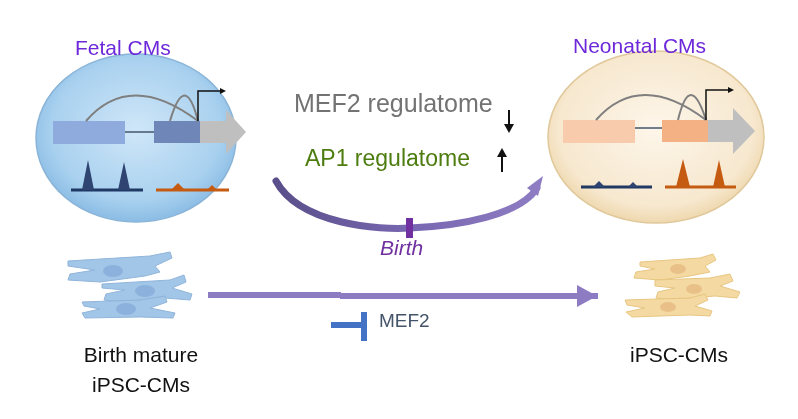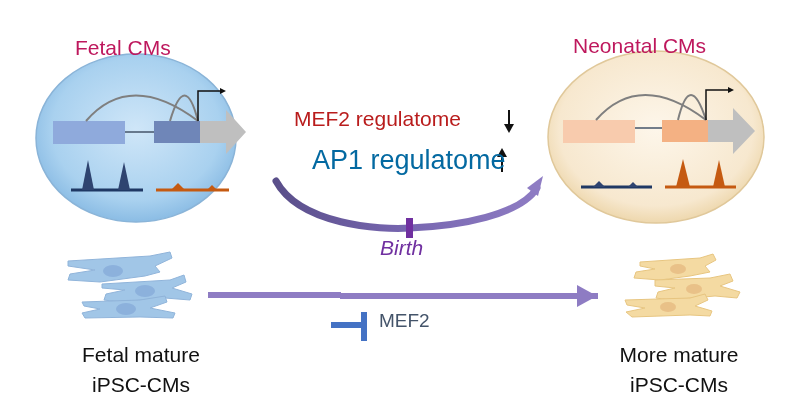--- a/index.html
+++ b/index.html
@@ -1,22 +1,22 @@
 <!DOCTYPE html>
 <html><head>
   <meta charset="utf-8">
   <style>
     html, body { margin: 0; padding: 0; background: #ffffff; }
     body { width: 798px; height: 419px; position: relative; overflow: hidden;
            font-family: "Liberation Sans", sans-serif; }
-    .label { position: absolute; white-space: nowrap; color: #be185d; }
+    .label { position: absolute; white-space: nowrap; color: #6d28d9; }
     .title { font-size: 21px; }
     svg { position: absolute; left: 0; top: 0; }
-    #mef2-reg { position: absolute; left: 294px; top: 107px; font-size: 21px; color: #b91c1c; }
-    #ap1-reg { position: absolute; left: 312px; top: 145px; font-size: 27px; color: #0369a1; }
+    #mef2-reg { position: absolute; left: 294px; top: 89px; font-size: 25px; color: #737373; }
+    #ap1-reg { position: absolute; left: 305px; top: 145px; font-size: 23px; color: #4d7c0f; }
     #birth { position: absolute; left: 380px; top: 236px; font-size: 21px; color: #7030a0; font-style: italic; }
     #mef2-inh { position: absolute; left: 379px; top: 310px; font-size: 19px; color: #44546a; }
     .stage-label { font-size: 21px; line-height: 30px; text-align: center; position: absolute; color: #111; }
   </style>
 </head>
 <body>
 
 <svg width="798" height="419" viewBox="0 0 798 419">
   <defs>
     <radialGradient id="fetalGrad" cx="50%" cy="45%" r="60%">
@@ -127,19 +127,18 @@
 
 <div class="label title" style="left:75px; top:36px;">Fetal CMs</div>
 <div class="label title" style="left:573px; top:34px;">Neonatal CMs</div>
 
 <div id="mef2-reg">MEF2 regulatome</div>
 <div id="ap1-reg">AP1 regulatome</div>
 <div id="birth">Birth</div>
 <div id="mef2-inh">MEF2</div>
 
 <div class="stage-label" style="left:66px; top:340px; width:150px;">
-  <div>Fetal mature</div>
+  <div>Birth mature</div>
   <div>iPSC-CMs</div>
 </div>
 <div class="stage-label" style="left:604px; top:340px; width:150px;">
-  <div>More mature</div>
   <div>iPSC-CMs</div>
 </div>
 
 </body></html>

